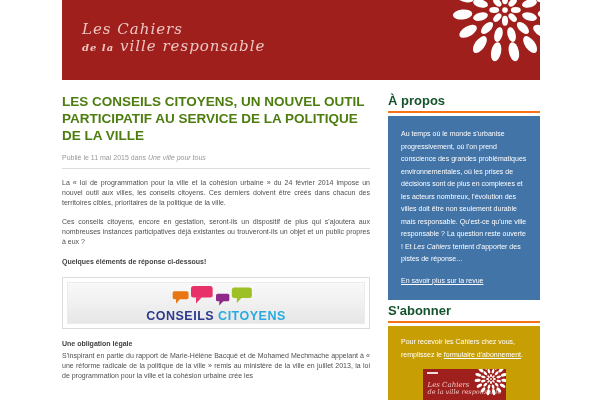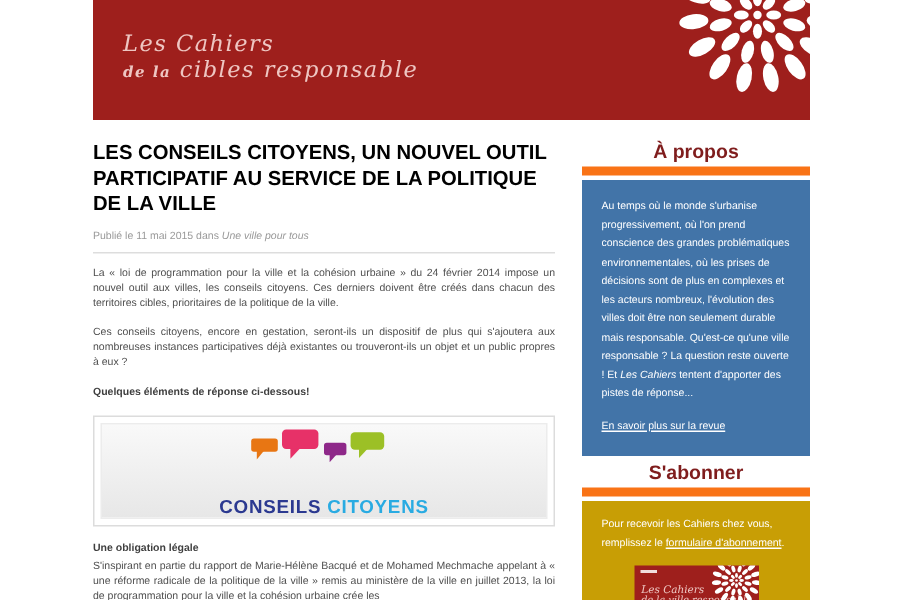--- a/index.html
+++ b/index.html
@@ -14,41 +14,41 @@
   .logo-l1 { font-size:15px; letter-spacing:1px; }
   .logo-small { font-size:10px;font-weight:bold; }
   .logo-l2 { font-size:15px; letter-spacing:1px; }
   .flower { position:absolute; top:-44px; right:-19px; width:108px; height:108px; }
 
   .columns { display:flex; margin-top:13px; }
   .main { width:308px; }
   .sidebar { width:152px; margin-left:18px; }
 
   
-  .title { font-size:13.5px; line-height:17px; font-weight:bold; color:#000000; }
+  .title { font-size:13.5px; line-height:17px; font-weight:bold; color:#4d7c0f; }
   .meta { margin-top:10px; padding-bottom:7px; border-bottom:1px solid #ddd;
     font-size:7px; color:#999; }
   .meta i { cursor:pointer; }
   .main p { margin-top:9px; font-size:7px; line-height:10px; color:#4f4f4f; text-align:justify; }
   .lead, .subheading { margin-top:10px; font-size:7px; line-height:10px; font-weight:bold; color:#3f3f3f; }
   .subheading { margin-bottom:-7px; }
 
   
   .figure { margin-top:10px; border:1px solid #dcdcdc; background:#fff; padding:4px; }
-  .figure-inner { height:64px; border:1px solid #ececec;
+  .figure-inner { height:42px; border:1px solid #ececec;
     background:linear-gradient(#f9f9f9,#e7e7e7);
-    display:flex; flex-direction:column; align-items:center; justify-content:space-between; }
+    display:flex; flex-direction:column; align-items:center; justify-content:center; }
   .bubbles { width:118px; height:28px; }
   .figure-caption { font-size:12.5px; font-weight:bold; letter-spacing:.5px; margin-top:1px; }
   .word-conseils { color:#2b3990; }
   .word-citoyens { color:#29abe2; }
 
   
-  .side-title { font-size:13px; font-weight:bold; color:#7f1d1d;
-    padding-bottom:3px; border-bottom:6px solid #f97316; margin-bottom:3px;text-align:center; }
+  .side-title { font-size:13px; font-weight:bold; color:#14532d;
+    padding-bottom:3px; border-bottom:2px solid #f97316; margin-bottom:3px; }
   .about-box { background:#4274a8; color:#fff; padding:12px 13px 13px;
     font-size:7px; line-height:12.5px; }
   .about-link { display:inline-block; margin-top:9px; color:#fff; text-decoration:underline; cursor:pointer; }
   .subscribe-title { margin-top:3px; }
   .subscribe-box { background:#c89e05; color:#fff; padding:9px 13px 12px;
     font-size:7px; line-height:13px; }
   .subscribe-link { color:#fff; text-decoration:underline; cursor:pointer; }
 
   
   .cover { width:83px; margin:8px auto 0; cursor:pointer; }
@@ -69,21 +69,21 @@
     <ellipse id="pp2" cx="0" cy="-23.5" rx="3.7" ry="7" fill="#fff"></ellipse>
     <ellipse id="pp3" cx="0" cy="-39.5" rx="4.6" ry="9" fill="#fff"></ellipse>
   </defs>
 </svg>
 
 <div class="page">
 
   <div class="banner">
     <div class="logo">
       <div class="logo-l1">Les Cahiers</div>
-      <div class="logo-l2"><span class="logo-small">de la</span> <span>cibles responsable</span></div>
+      <div class="logo-l2"><span class="logo-small">de la</span> <span>ville responsable</span></div>
     </div>
     <svg class="flower" viewBox="-50 -50 100 100">
       <circle cx="0" cy="0" r="2.6" fill="#fff"></circle>
       <use href="#pp1" transform="rotate(0)"></use>
         <use href="#pp1" transform="rotate(45)"></use>
         <use href="#pp1" transform="rotate(90)"></use>
         <use href="#pp1" transform="rotate(135)"></use>
         <use href="#pp1" transform="rotate(180)"></use>
         <use href="#pp1" transform="rotate(225)"></use>
         <use href="#pp1" transform="rotate(270)"></use>

